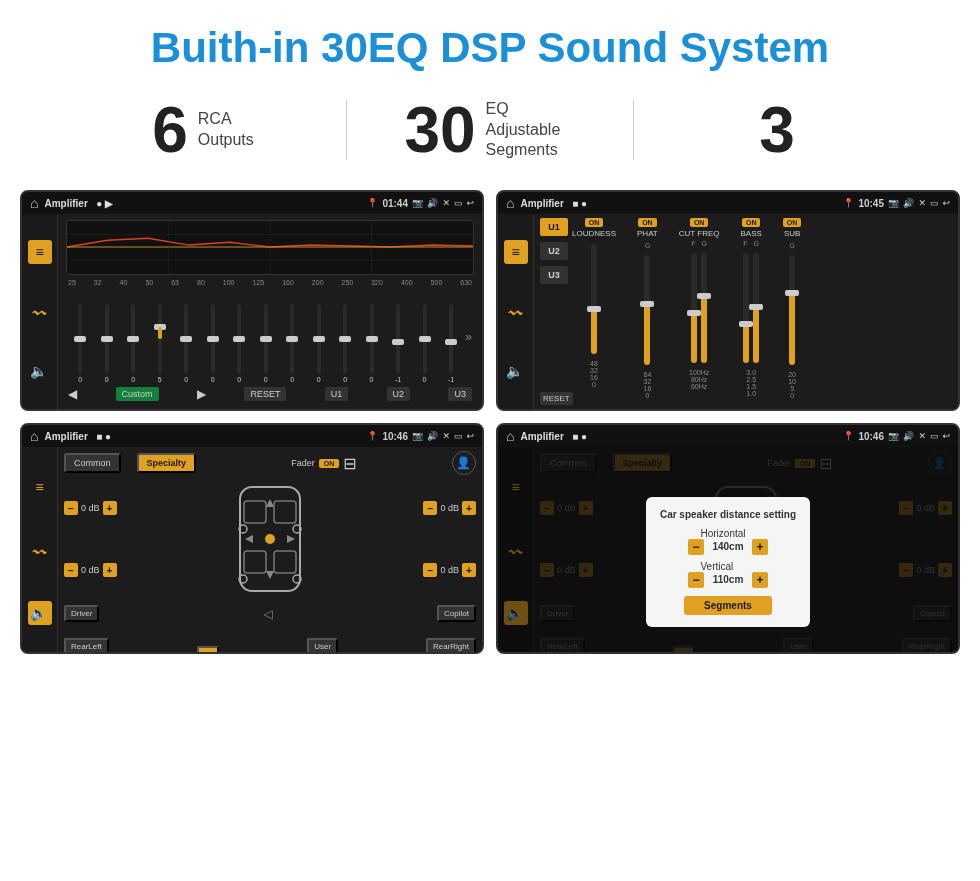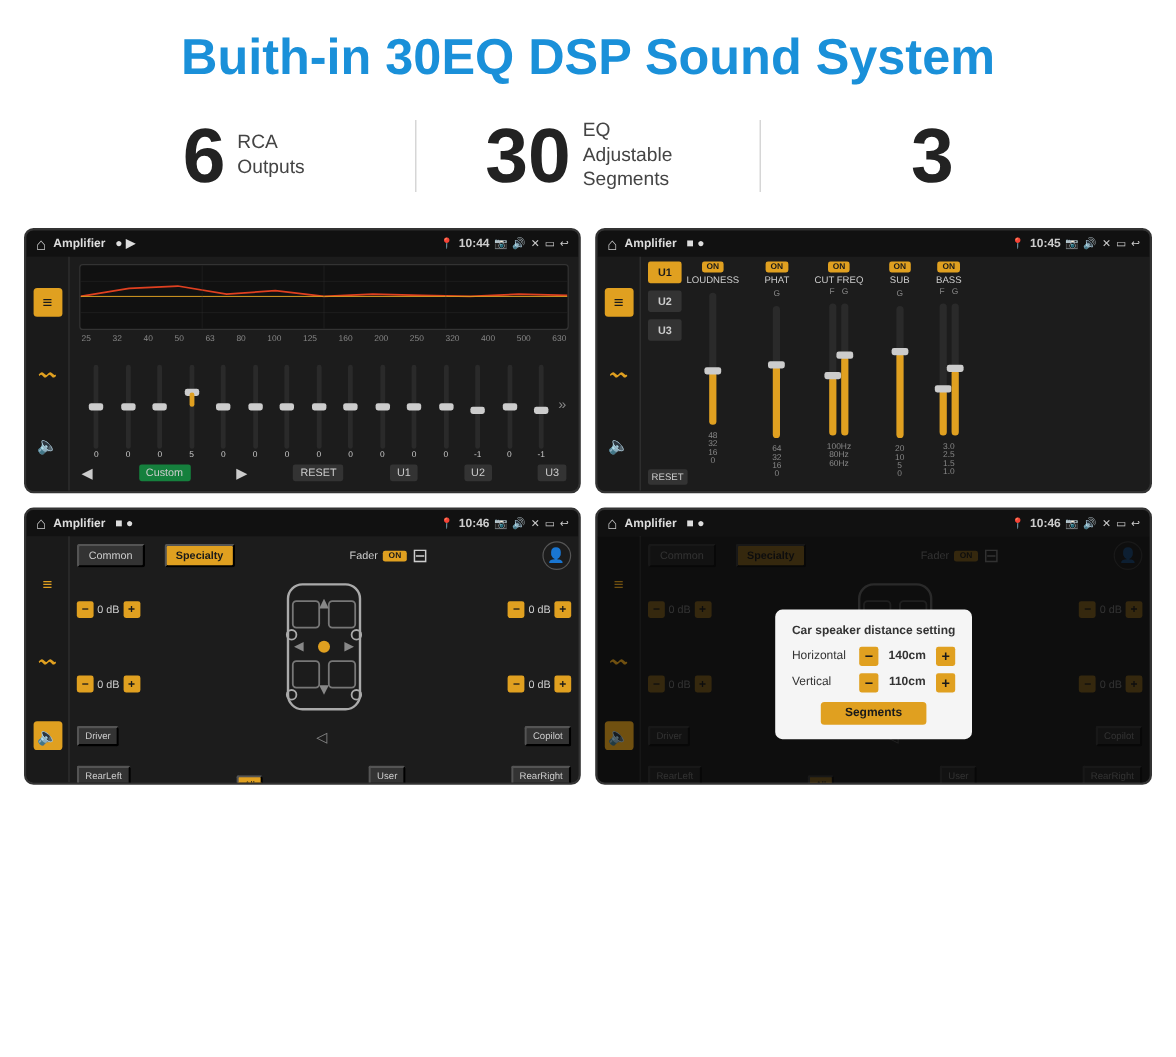--- a/index.html
+++ b/index.html
@@ -411,20 +411,21 @@
       margin-bottom: 8px;
       text-align: center;
     }
     .dialog-row {
       display: flex;
       align-items: center;
       justify-content: space-between;
       margin-bottom: 6px;
       font-size: 10px;
       color: #333;
+      flex-direction: column;
     }
     .dialog-label {
       font-size: 10px;
       color: #333;
       min-width: 55px;
     }
     .dialog-value-row {
       display: flex;
       align-items: center;
       gap: 4px;
@@ -488,21 +489,21 @@
 </div>
 
 <div class="screenshots-grid">
 
   <div class="screen-card">
     <div class="status-bar">
       <span class="status-bar-home">⌂</span>
       <span class="status-bar-title">Amplifier &nbsp; ● ▶</span>
       <div class="status-bar-icons">
         <span>📍</span>
-        <span class="status-bar-time">10:44</span>
+        <span class="status-bar-time">01:44</span>
         <span>📷</span>
         <span>🔊</span>
         <span>✕</span>
         <span>▭</span>
         <span>↩</span>
       </div>
     </div>
     <div class="screen-content">
       <div class="left-sidebar">
         <div class="sidebar-icon active">≡</div>
@@ -740,56 +741,56 @@
             </div>
             <div style="font-size:7px;color:#888;text-align:center">
               <div>100Hz</div>
                 <div>80Hz</div>
                 <div>60Hz</div>
             </div>
           </div>
 
           <div class="channel-group">
             <div class="on-badge">ON</div>
+            <div class="ch-label">BASS</div>
+            <div style="font-size:7px;color:#888;display:flex;gap:6px">
+                <span>F</span>
+                <span>G</span>
+              </div>
+            <div style="display:flex;gap:4px">
+              <div class="ch-slider-v" style="height:110px;">
+                <div class="ch-fill-v" style="height:35%"></div>
+                <div class="ch-slider-thumb-v" style="bottom:33%"></div>
+              </div>
+              <div class="ch-slider-v" style="height:110px;">
+                <div class="ch-fill-v" style="height:50%"></div>
+                <div class="ch-slider-thumb-v" style="bottom:48%"></div>
+              </div>
+            </div>
+            <div style="font-size:7px;color:#888;text-align:center">
+              <div>3.0</div>
+                <div>2.5</div>
+                <div>1.5</div>
+                <div>1.0</div>
+            </div>
+          </div>
+
+          <div class="channel-group">
+            <div class="on-badge">ON</div>
             <div class="ch-label">SUB</div>
             <div style="font-size:7px;color:#888;margin-top:2px">G</div>
             <div class="ch-slider-v" style="height:110px;">
               <div class="ch-fill-v" style="height:65%"></div>
               <div class="ch-slider-thumb-v" style="bottom:63%"></div>
             </div>
             <div style="font-size:7px;color:#888;text-align:center">
               <div>20</div>
                 <div>10</div>
                 <div>5</div>
                 <div>0</div>
-            </div>
-          </div>
-
-          <div class="channel-group">
-            <div class="on-badge">ON</div>
-            <div class="ch-label">BASS</div>
-            <div style="font-size:7px;color:#888;display:flex;gap:6px">
-                <span>F</span>
-                <span>G</span>
-              </div>
-            <div style="display:flex;gap:4px">
-              <div class="ch-slider-v" style="height:110px;">
-                <div class="ch-fill-v" style="height:35%"></div>
-                <div class="ch-slider-thumb-v" style="bottom:33%"></div>
-              </div>
-              <div class="ch-slider-v" style="height:110px;">
-                <div class="ch-fill-v" style="height:50%"></div>
-                <div class="ch-slider-thumb-v" style="bottom:48%"></div>
-              </div>
-            </div>
-            <div style="font-size:7px;color:#888;text-align:center">
-              <div>3.0</div>
-                <div>2.5</div>
-                <div>1.5</div>
-                <div>1.0</div>
             </div>
           </div>
         </div>
       </div>
     </div>
   </div>
 
   <div class="screen-card">
     <div class="status-bar">
       <span class="status-bar-home">⌂</span>

